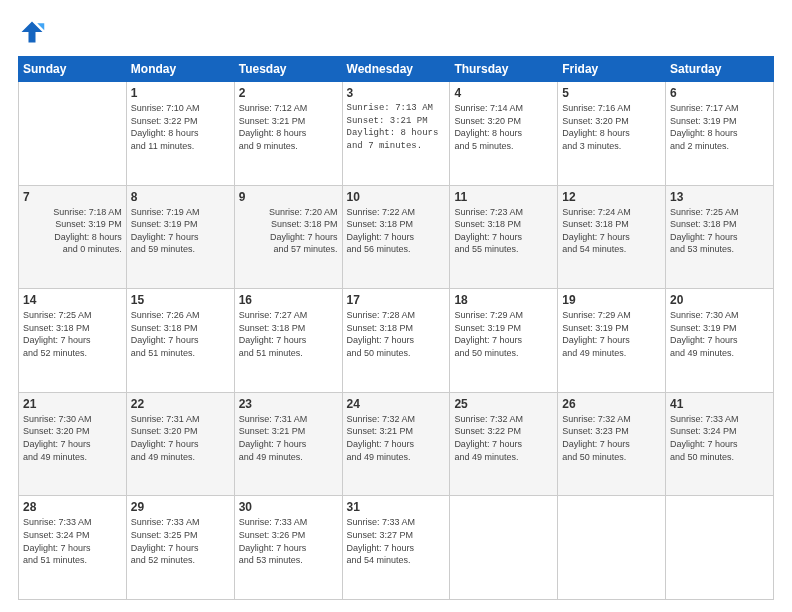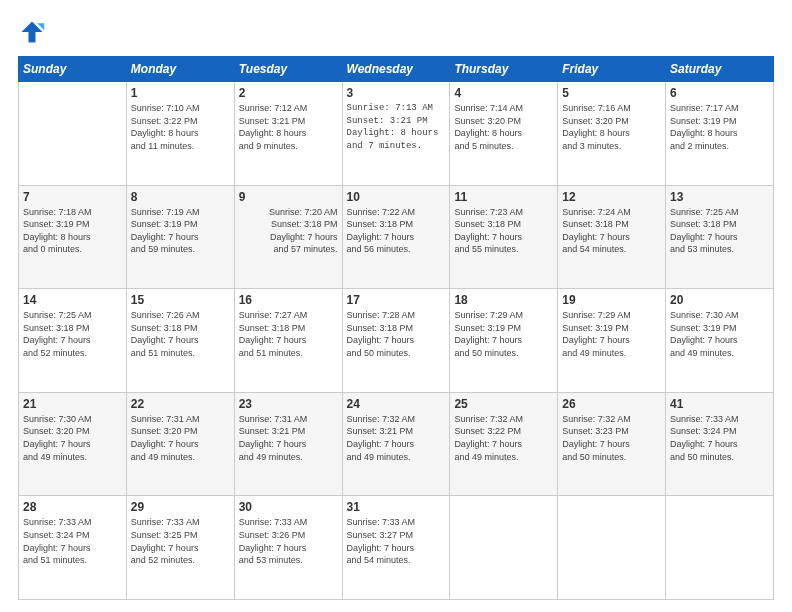--- a/index.html
+++ b/index.html
@@ -62,21 +62,20 @@
       table-layout: fixed;
     }
     .calendar th {
       background-color: #1565c0;
       color: white;
       font-size: 12px;
       font-weight: bold;
       padding: 5px 4px;
       text-align: left;
       border: 1px solid #1565c0;
-      font-style: italic;
     }
     .calendar td {
       border: 1px solid #ccc;
       vertical-align: top;
       padding: 4px 4px;
       font-size: 9.5px;
       color: #333;
       height: 80px;
     }
     .day-number {
@@ -178,21 +177,21 @@
             <span class="day-number">6</span>
             <div class="day-info" style="white-space: pre-line;">Sunrise: 7:17 AM
 Sunset: 3:19 PM
 Daylight: 8 hours
 and 2 minutes.</div>
           </td>
         </tr>
         <tr>
           <td>
             <span class="day-number">7</span>
-            <div class="day-info" style="white-space: pre-line;">Sunrise: 7:18 AM
+            <div class="day-info" style="white-space: pre-line; text-align: right;">Sunrise: 7:18 AM
 Sunset: 3:19 PM
 Daylight: 8 hours
 and 0 minutes.</div>
           </td>
           <td>
             <span class="day-number">8</span>
             <div class="day-info" style="white-space: pre-line;">Sunrise: 7:19 AM
 Sunset: 3:19 PM
 Daylight: 7 hours
 and 59 minutes.</div>

